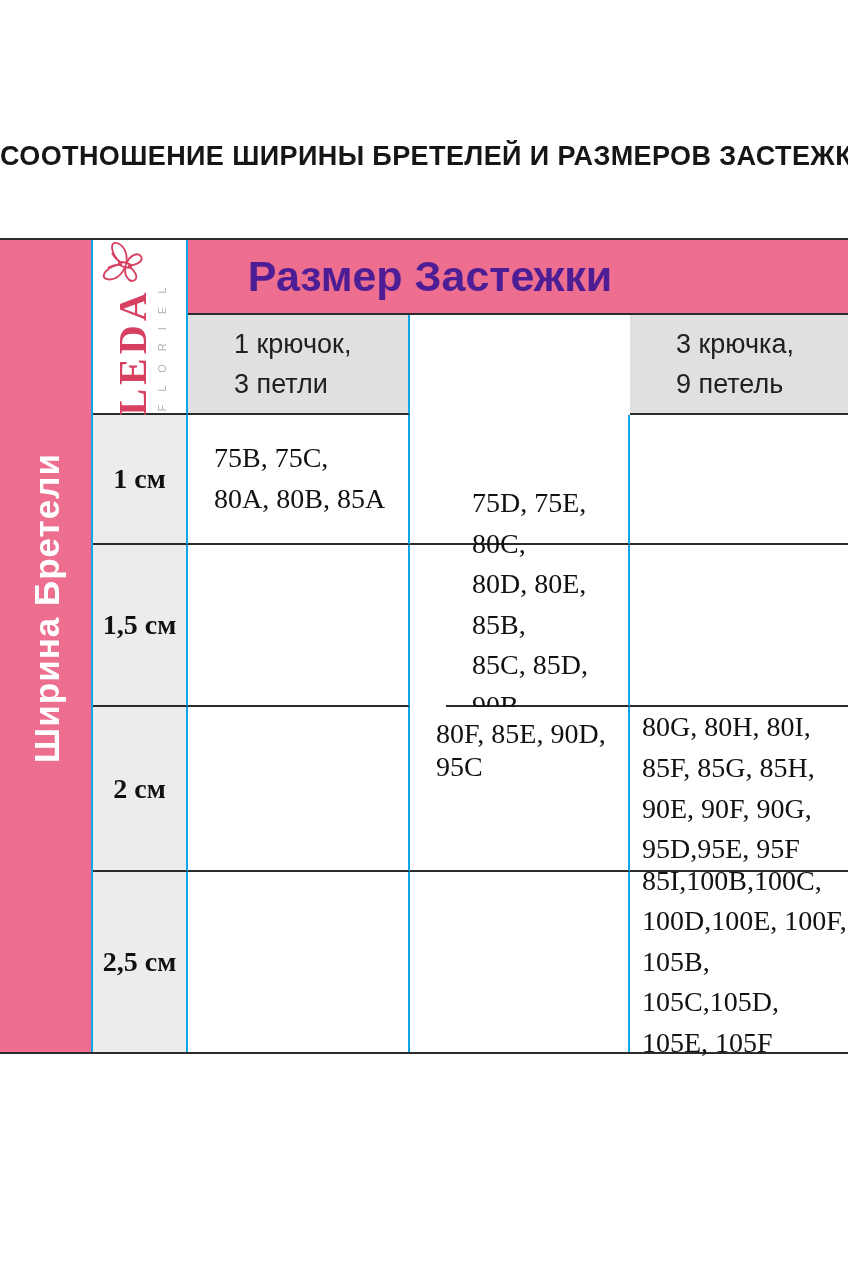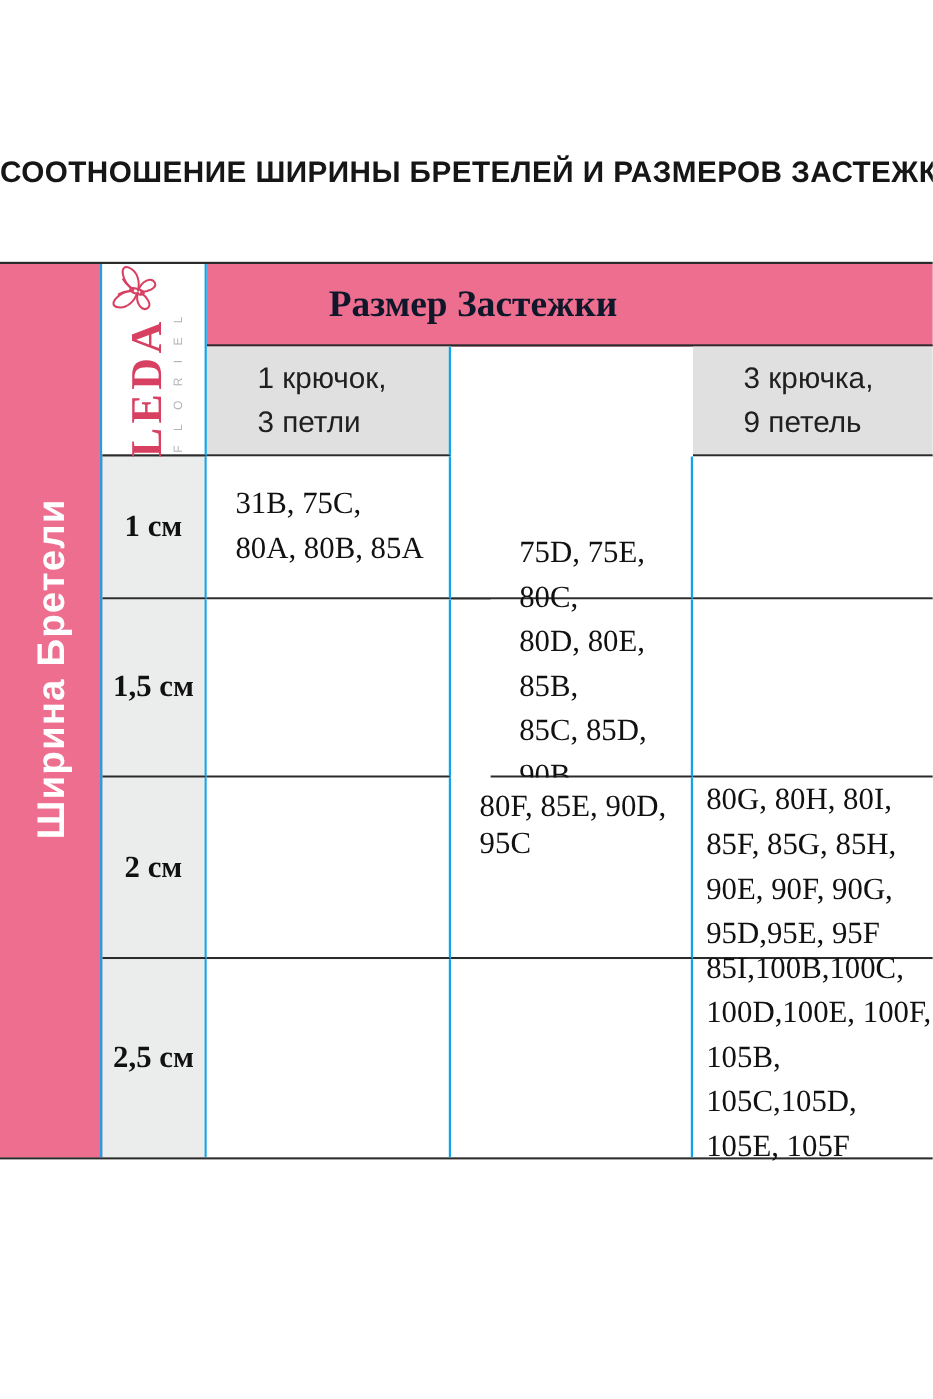--- a/index.html
+++ b/index.html
@@ -49,22 +49,22 @@
   .floriel{
     font-size:11px;letter-spacing:13px;color:#b3b3b3;
     padding-left:4px;margin-top:2px;white-space:nowrap;
   }
 
   .razmer{
     grid-column:3/6;grid-row:1;background:#ed6e8f;
     display:flex;align-items:center;justify-content:center;
   }
   .razmer span{
-    color:#0f172a;font-size:34px;font-weight:bold;
-    transform:translateX(-88px);white-space:nowrap;font-family:Liberation Serif, serif;
+    color:#4c1d95;font-size:43px;font-weight:bold;
+    transform:translateX(-88px);white-space:nowrap;
   }
 
   .colhead{
     background:#e0e0e0;display:flex;align-items:center;
     padding-left:46px;font-size:27px;color:#202020;
     white-space:pre-line;line-height:1.5;
   }
   .rowlabel{
     background:#ebecec;display:flex;align-items:center;justify-content:center;
     font-family:"Liberation Serif",serif;font-weight:bold;
@@ -114,21 +114,21 @@
   <div class="cell razmer b-b">
     <span>Размер Застежки</span>
   </div>
 
   <div class="cell colhead b-r b-b" style="grid-column:3;grid-row:2;">1 крючок,
 3 петли</div>
   <div class="cell colhead b-b" style="grid-column:5;grid-row:2;">3 крючка,
 9 петель</div>
 
   <div class="cell rowlabel b-r b-b" style="grid-column:2;grid-row:3;">1 см</div>
-  <div class="cell data b-r b-b" style="grid-column:3;grid-row:3;">31B, 75C,
+  <div class="cell data b-r b-b" style="grid-column:3;grid-row:3;">75B, 75C,
 80A, 80B, 85A</div>
   <div class="cell data b-r b-b" style="grid-column:4;grid-row:3;"></div>
   <div class="cell data col3 b-b" style="grid-column:5;grid-row:3;"></div>
 
   <div class="cell rowlabel b-r b-b" style="grid-column:2;grid-row:4;">1,5 см</div>
   <div class="cell data b-r b-b" style="grid-column:3;grid-row:4;"></div>
   <div class="cell data b-r b-b" style="grid-column:4;grid-row:4;margin-left:36px;">75D, 75E, 80C,
 80D, 80E, 85B,
 85C, 85D, 90B,
 90C, 95B</div>

